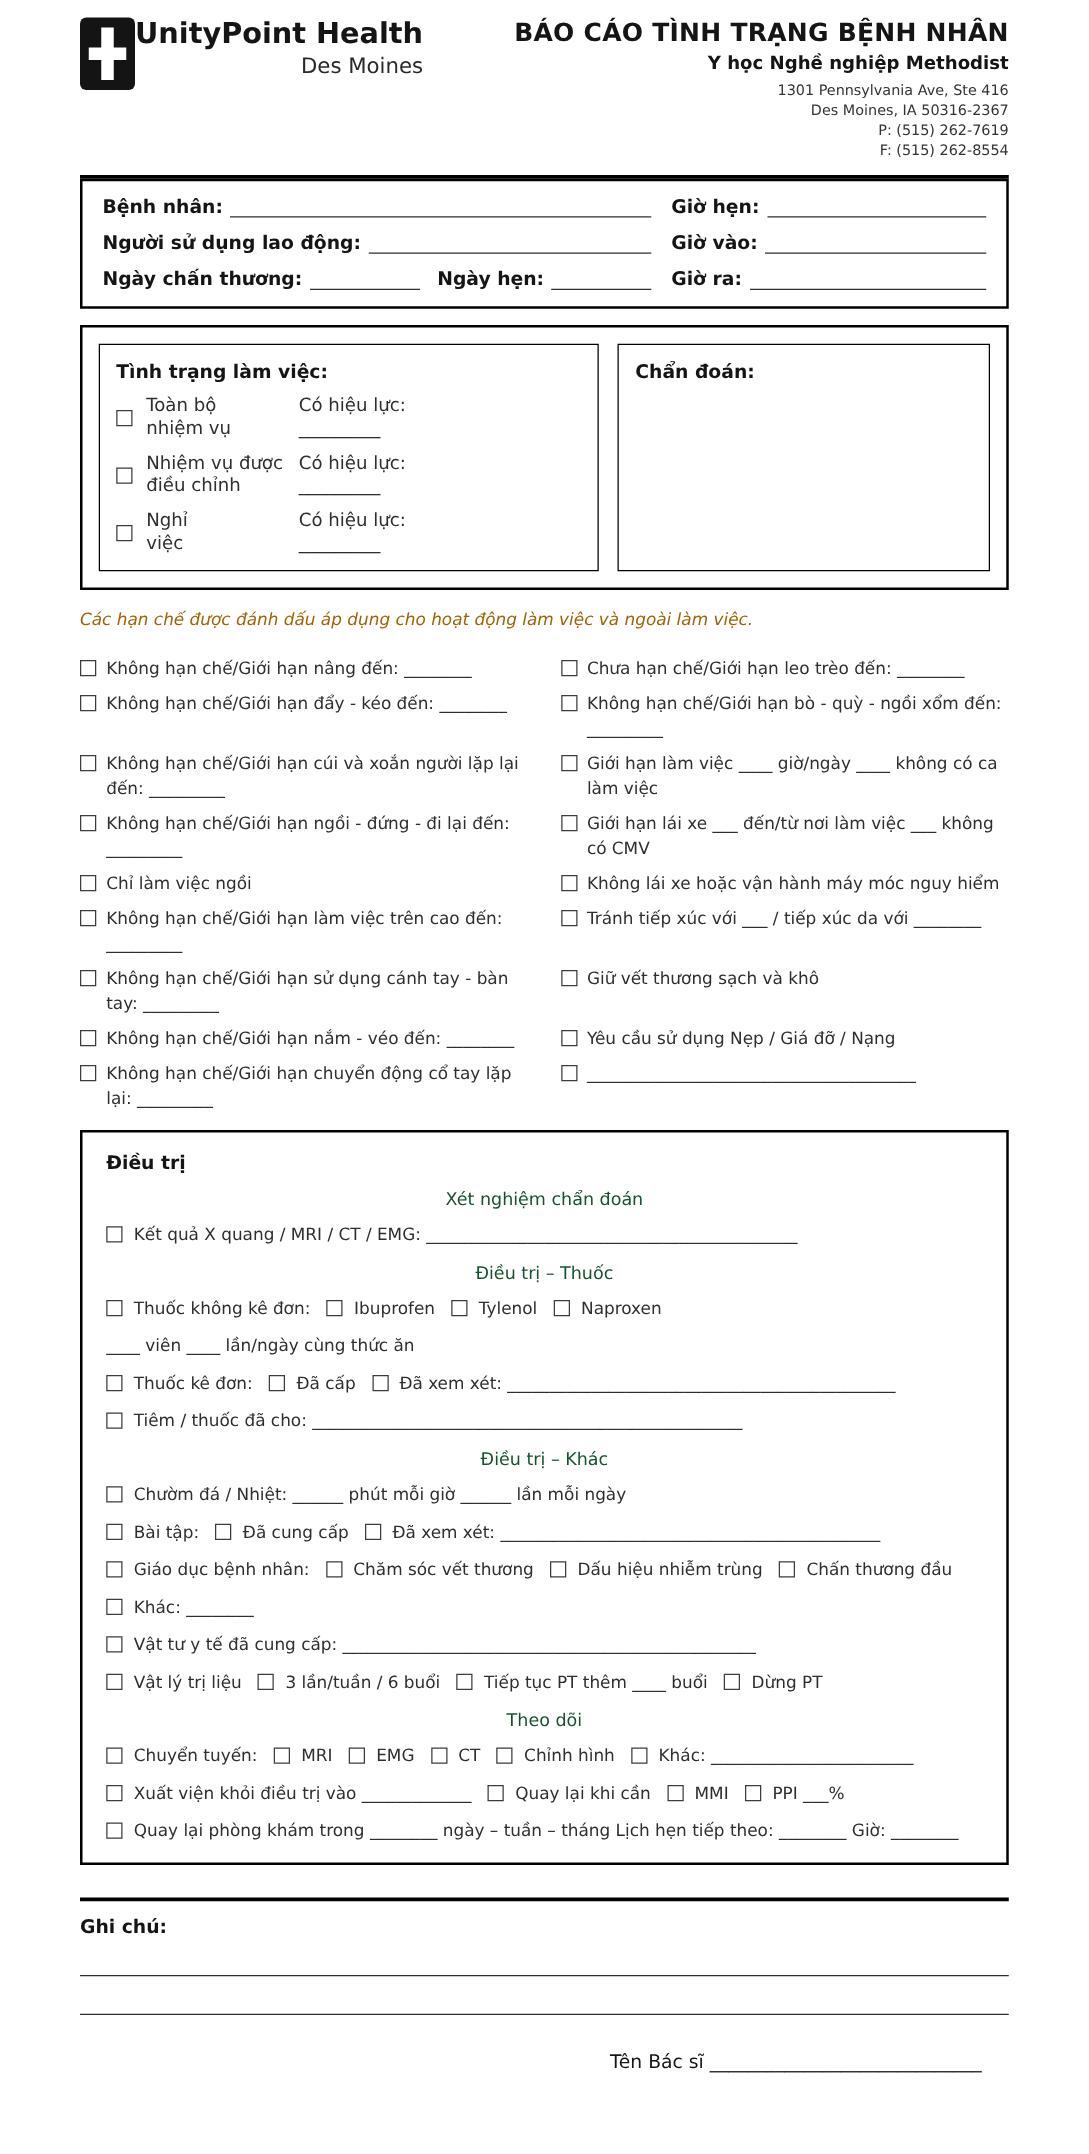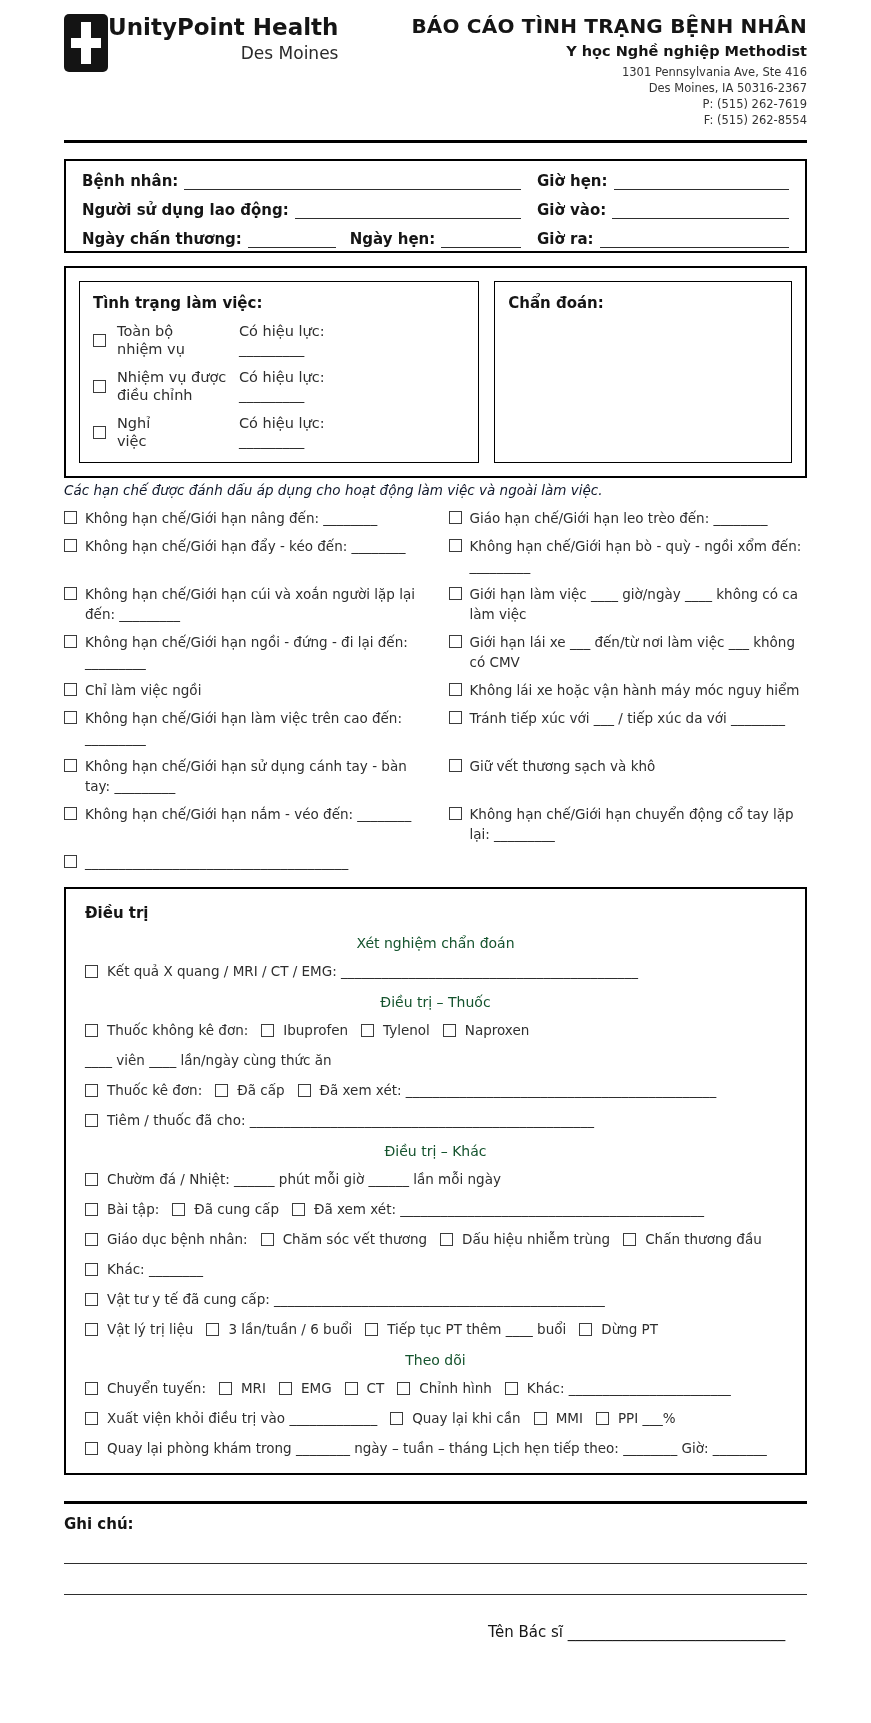--- a/index.html
+++ b/index.html
@@ -18,21 +18,21 @@
   .logo::after  { content: ""; position: absolute; left: 7px; top: 24px; width: 30px; height: 10px; background: #fff; }
   .brand-title { font-size: 23px; font-weight: bold; color: #151515; line-height: 1.2; }
   .brand-sub { font-size: 17px; color: #2a2a2a; margin-top: 1px; text-align: right; }
   .h-right { text-align: right; }
   .h-title { font-size: 20px; font-weight: bold; color: #151515; letter-spacing: .2px; }
   .h-dept { font-size: 14.5px; font-weight: bold; color: #151515; margin-top: 5px; }
   .h-addr { font-size: 11.5px; line-height: 16px; color: #333; margin-top: 5px; }
   .rule { border: none; border-top: 3px solid #000; margin-top: 12px; }
 
   
-  .pbox { border: 2.5px solid #000; margin-top: 16px; padding: 11px 16px 3px 16px; }
+  .pbox { border: 2.5px solid #000; padding: 11px 16px 13px 16px; }
   .p-row { display: flex; align-items: flex-end; margin-top: 11px; font-size: 15px; }
   .p-row:first-child { margin-top: 0; }
   .lbl { font-weight: bold; color: #151515; white-space: nowrap; line-height: 18px; }
   .fill { flex: 1; border-bottom: 1.5px solid #2e2e2e; height: 15px; margin-left: 6px; }
   .fill.w85 { flex: none; width: 88px; }
   .ml12 { margin-left: 14px; }
   .p-right { flex: none; width: 252px; display: flex; align-items: flex-end; margin-left: 16px; }
 
   
   .sbox { border: 2.5px solid #000; margin-top: 13px; padding: 13px; display: flex; gap: 15px; align-items: stretch; }
@@ -42,22 +42,22 @@
   .opt-row { display: flex; align-items: flex-start; margin-top: 13px; font-size: 14.5px; line-height: 19px; }
   .opt-row .cb { margin-top: 3px; margin-right: 9px; }
   .ws-row { display: grid; grid-template-columns: 20px 118px 1fr; column-gap: 4px; align-items: center; margin-top: 10px; font-size: 14.5px; }
   .ws-name { white-space: pre-line; line-height: 18px; }
   .ws-eff { line-height: 18px; }
 
   
   .cb { display: inline-block; width: 13px; height: 13px; border: 1.5px solid #3c3c3c; background: #fff; flex: none; vertical-align: -1.5px; }
 
   
-  .intro { font-style: italic; font-size: 13.5px; color: #0f172a; margin-top: 4px; }
-  .rgrid { display: grid; grid-template-columns: 1fr 1fr; column-gap: 26px; row-gap: 8px; margin-top: 10px; }
+  .intro { font-style: italic; font-size: 13.5px; color: #a16207; margin-top: 16px; }
+  .rgrid { display: grid; grid-template-columns: 1fr 1fr; column-gap: 26px; row-gap: 8px; margin-top: 21px; }
   .r-item { display: flex; align-items: flex-start; font-size: 13.5px; line-height: 20px; }
   .r-item .cb { margin-top: 3px; margin-right: 8px; }
 
   
   .tbox { border: 2.5px solid #000; margin-top: 15px; padding: 15px 19px 15px 19px; }
   .t-title { font-weight: bold; font-size: 15px; color: #151515; }
   .t-head { font-weight: normal; font-size: 14px; color: #14532d; margin-top: 13px; text-align: center; }
   .t-row { margin-top: 11px; font-size: 13.5px; line-height: 19px; color: #2e2e2e; }
   .t-row .cb { margin-right: 9px; }
   .t-row .txt + .cb { margin-left: 13px; }
@@ -163,21 +163,21 @@
   </div>
 
   <div class="intro">Các hạn chế được đánh dấu áp dụng cho hoạt động làm việc và ngoài làm việc.</div>
   <div class="rgrid">
       <div class="r-item">
         <span class="cb"></span>
         <span class="txt">Không hạn chế/Giới hạn nâng đến: ________</span>
       </div>
       <div class="r-item">
         <span class="cb"></span>
-        <span class="txt">Giáo hạn chế/Giới hạn leo trèo đến: ________</span>
+        <span class="txt">Chưa hạn chế/Giới hạn leo trèo đến: ________</span>
       </div>
       <div class="r-item">
         <span class="cb"></span>
         <span class="txt">Không hạn chế/Giới hạn đẩy - kéo đến: ________</span>
       </div>
       <div class="r-item">
         <span class="cb"></span>
         <span class="txt">Không hạn chế/Giới hạn bò - quỳ - ngồi xổm đến: _________</span>
       </div>
       <div class="r-item">
@@ -216,20 +216,24 @@
         <span class="cb"></span>
         <span class="txt">Không hạn chế/Giới hạn sử dụng cánh tay - bàn tay: _________</span>
       </div>
       <div class="r-item">
         <span class="cb"></span>
         <span class="txt">Giữ vết thương sạch và khô</span>
       </div>
       <div class="r-item">
         <span class="cb"></span>
         <span class="txt">Không hạn chế/Giới hạn nắm - véo đến: ________</span>
+      </div>
+      <div class="r-item">
+        <span class="cb"></span>
+        <span class="txt">Yêu cầu sử dụng Nẹp / Giá đỡ / Nạng</span>
       </div>
       <div class="r-item">
         <span class="cb"></span>
         <span class="txt">Không hạn chế/Giới hạn chuyển động cổ tay lặp lại: _________</span>
       </div>
       <div class="r-item">
         <span class="cb"></span>
         <span class="txt">_______________________________________</span>
       </div>
     </div>

